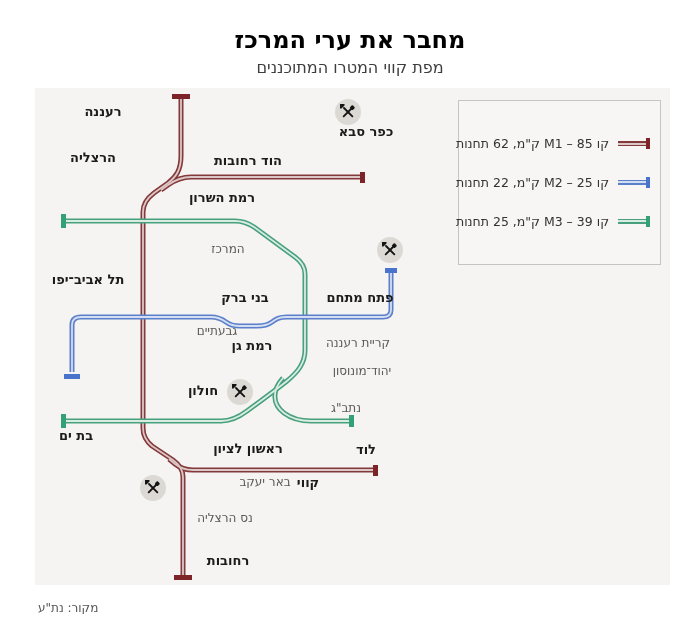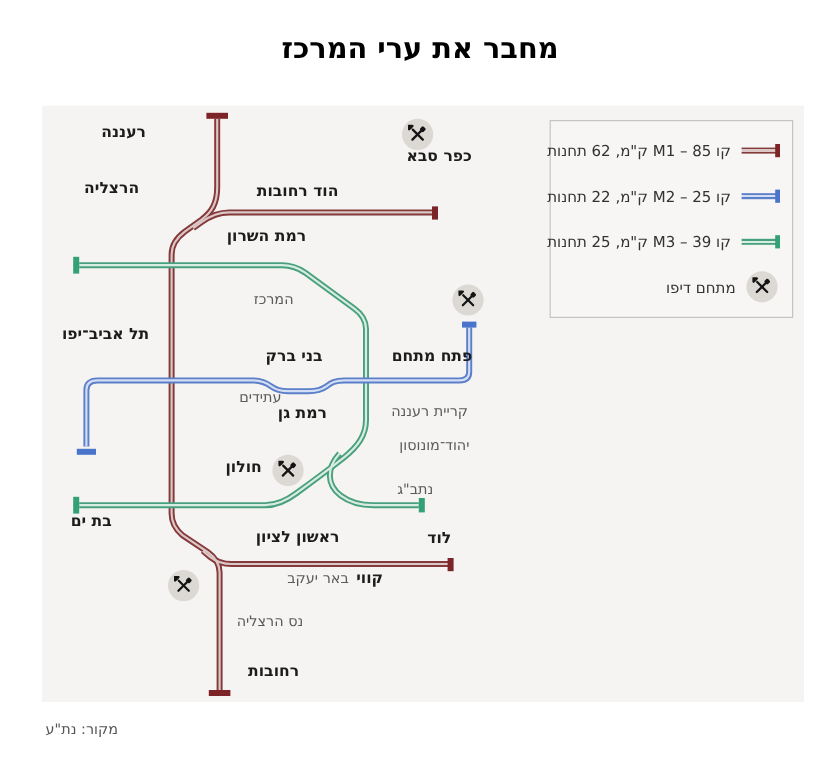--- a/index.html
+++ b/index.html
@@ -45,20 +45,21 @@
   .legend-txt{font-size:12.5px;color:#333;white-space:nowrap;}
   .legend .depot{position:static;transform:none;flex:0 0 26px;}
   .source{position:absolute;left:38px;top:601px;font-size:12px;color:#555;direction:rtl;}
 </style>
 </head>
 <body>
 
 <div class="page">
 
   <div class="title">מחבר את ערי המרכז</div>
+  <div class="subtitle">מפת קווי המטרו המתוכננים</div>
 
   <div class="map">
 
     <svg class="lines" width="635" height="497" viewBox="0 0 635 497">
 
       <g>
         <path class="m1 lo" d="M146,11 L146,68 C146,82 141,89 133,95 L119,105 C111,111 108,117 108,124 L108,340 C108,348 111,353 117,358 L138,372 C145,377 148,382 148,389 L148,487"></path>
         <path class="m1 lo" d="M327,89 L156,89 C147,89 140,92 133,97 L126,102"></path>
         <path class="m1 lo" d="M340,382 L158,382 C150,382 145,380 140,376 L134,371"></path>
         <path class="m1 li" d="M146,11 L146,68 C146,82 141,89 133,95 L119,105 C111,111 108,117 108,124 L108,340 C108,348 111,353 117,358 L138,372 C145,377 148,382 148,389 L148,487"></path>
@@ -98,21 +99,21 @@
     <span class="lbl bold" style="left:325px;top:209px">פתח מתחם</span>
     <span class="lbl bold" style="left:217px;top:257px">רמת גן</span>
     <span class="lbl bold" style="left:168px;top:302px">חולון</span>
     <span class="lbl bold" style="left:41px;top:347px">בת ים</span>
     <span class="lbl bold" style="left:213px;top:360px">ראשון לציון</span>
     <span class="lbl bold" style="left:331px;top:361px">לוד</span>
     <span class="lbl bold" style="left:273px;top:394px">קווי</span>
     <span class="lbl bold" style="left:193px;top:472px">רחובות</span>
 
     <span class="lbl muted" style="left:193px;top:161px">המרכז</span>
-    <span class="lbl muted" style="left:182px;top:243px">עתידים</span>
+    <span class="lbl muted" style="left:182px;top:243px">גבעתיים</span>
     <span class="lbl muted" style="left:323px;top:255px">קריית רעננה</span>
     <span class="lbl muted" style="left:327px;top:283px">יהוד־מונוסון</span>
     <span class="lbl muted" style="left:311px;top:320px">נתב"ג</span>
     <span class="lbl muted" style="left:230px;top:394px">באר יעקב</span>
     <span class="lbl muted" style="left:190px;top:430px">נס הרצליה</span>
 
     <div class="depot" style="left:313px;top:24px">
       <svg width="16" height="16" viewBox="0 0 24 24">
         <g stroke="#141414" stroke-width="2.8" stroke-linecap="round">
             <line x1="6" y1="6" x2="18.5" y2="18.5"></line>
@@ -159,31 +160,18 @@
         <span class="legend-txt">קו M1 – 85 ק"מ, 62 תחנות</span>
       </div>
       <div class="legend-row">
         <div class="legend-sym m2"></div>
         <span class="legend-txt">קו M2 – 25 ק"מ, 22 תחנות</span>
       </div>
       <div class="legend-row">
         <div class="legend-sym m3"></div>
         <span class="legend-txt">קו M3 – 39 ק"מ, 25 תחנות</span>
       </div>
-      <div class="legend-row">
-        <div class="depot">
-          <svg width="16" height="16" viewBox="0 0 24 24">
-            <g stroke="#141414" stroke-width="2.8" stroke-linecap="round">
-                <line x1="6" y1="6" x2="18.5" y2="18.5"></line>
-                <line x1="18" y1="6" x2="5.5" y2="18.5"></line>
-              </g>
-            <path d="M1.6,7.2 A4.4,4.4 0 1 1 7.2,1.6 L4.6,4.6 Z" fill="#141414"></path>
-            <rect x="15.5" y="2.5" width="6" height="6" rx="1.6" fill="#141414" transform="rotate(45 18.5 5.5)"></rect>
-          </svg>
-        </div>
-        <span class="legend-txt">מתחם דיפו</span>
-      </div>
     </div>
 
   </div>
 
   <div class="source">מקור: נת"ע</div>
 </div>
 
 </body></html>

